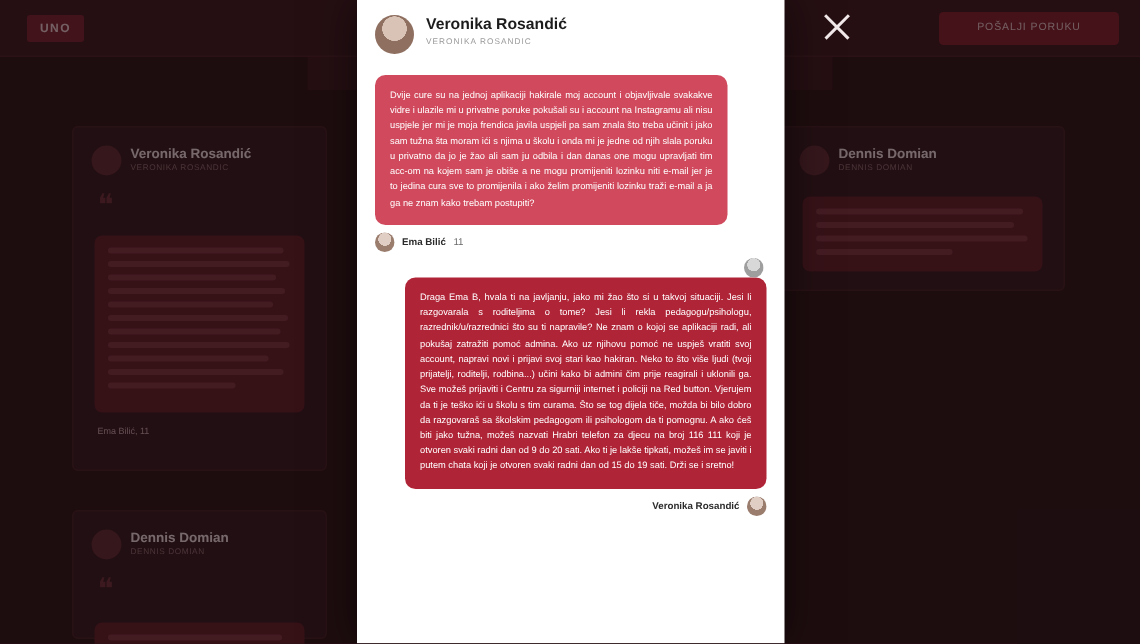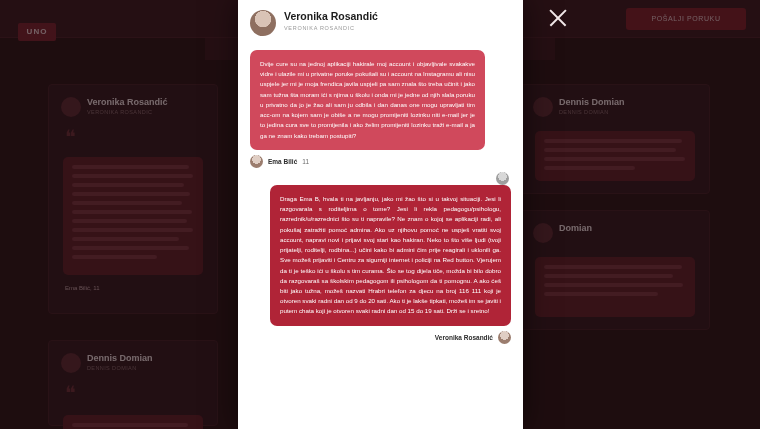--- a/index.html
+++ b/index.html
@@ -25,21 +25,21 @@
   }
   .bg-topbar {
     position: absolute;
     left: 0; top: 0;
     width: 760px; height: 38px;
     background: #3a1a20;
     border-bottom: 1px solid #4a2128;
   }
   .bg-logo {
     position: absolute;
-    left: 18px; top: 23px;
+    left: 18px; top: 10px;
     width: 38px; height: 18px;
     background: #7b2230;
     border-radius: 2px;
     color: #e8cdd2;
     font-size: 8px;
     letter-spacing: 1px;
     text-align: center;
     line-height: 18px;
     font-weight: bold;
   }
@@ -284,30 +284,20 @@
       <div class="nm">Dennis Domian</div>
       <div class="sub">DENNIS DOMIAN</div>
       <div class="bg-bubble" style="top:46px; height:50px;">
         <div class="ln" style="width:97%"></div>
         <div class="ln" style="width:93%"></div>
         <div class="ln" style="width:99%"></div>
         <div class="ln" style="width:64%"></div>
       </div>
     </div>
 
-    <div class="bg-card" style="left:520px; top:210px; width:190px; height:120px;">
-      <div class="av"></div>
-      <div class="nm">Domian</div>
-      <div class="bg-bubble" style="top:46px; height:60px;">
-        <div class="ln" style="width:97%"></div>
-        <div class="ln" style="width:91%"></div>
-        <div class="ln" style="width:98%"></div>
-        <div class="ln" style="width:80%"></div>
-      </div>
-    </div>
 
     <div class="bg-dim"></div>
   </div>
 
   <div class="close-btn"></div>
 
   <div class="modal">
 
     <div class="modal-header">
       <div class="modal-avatar"></div>

